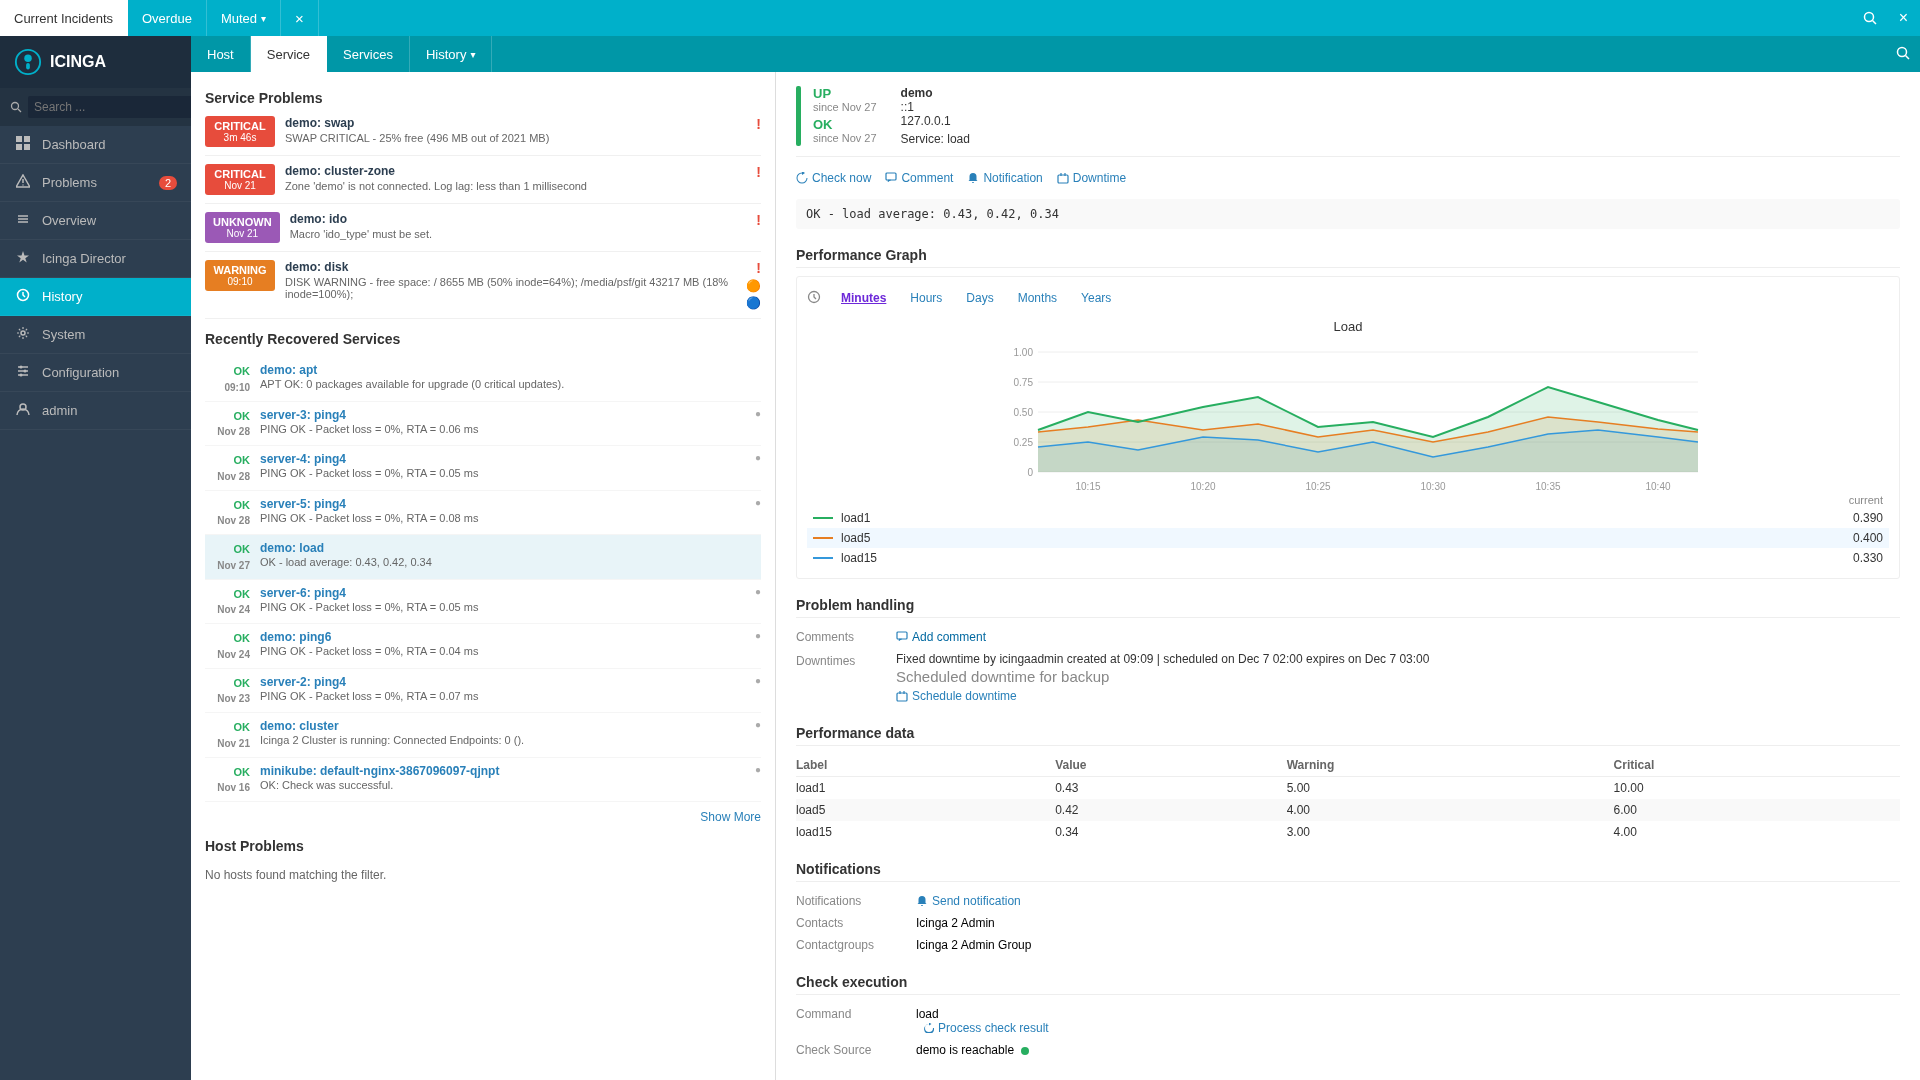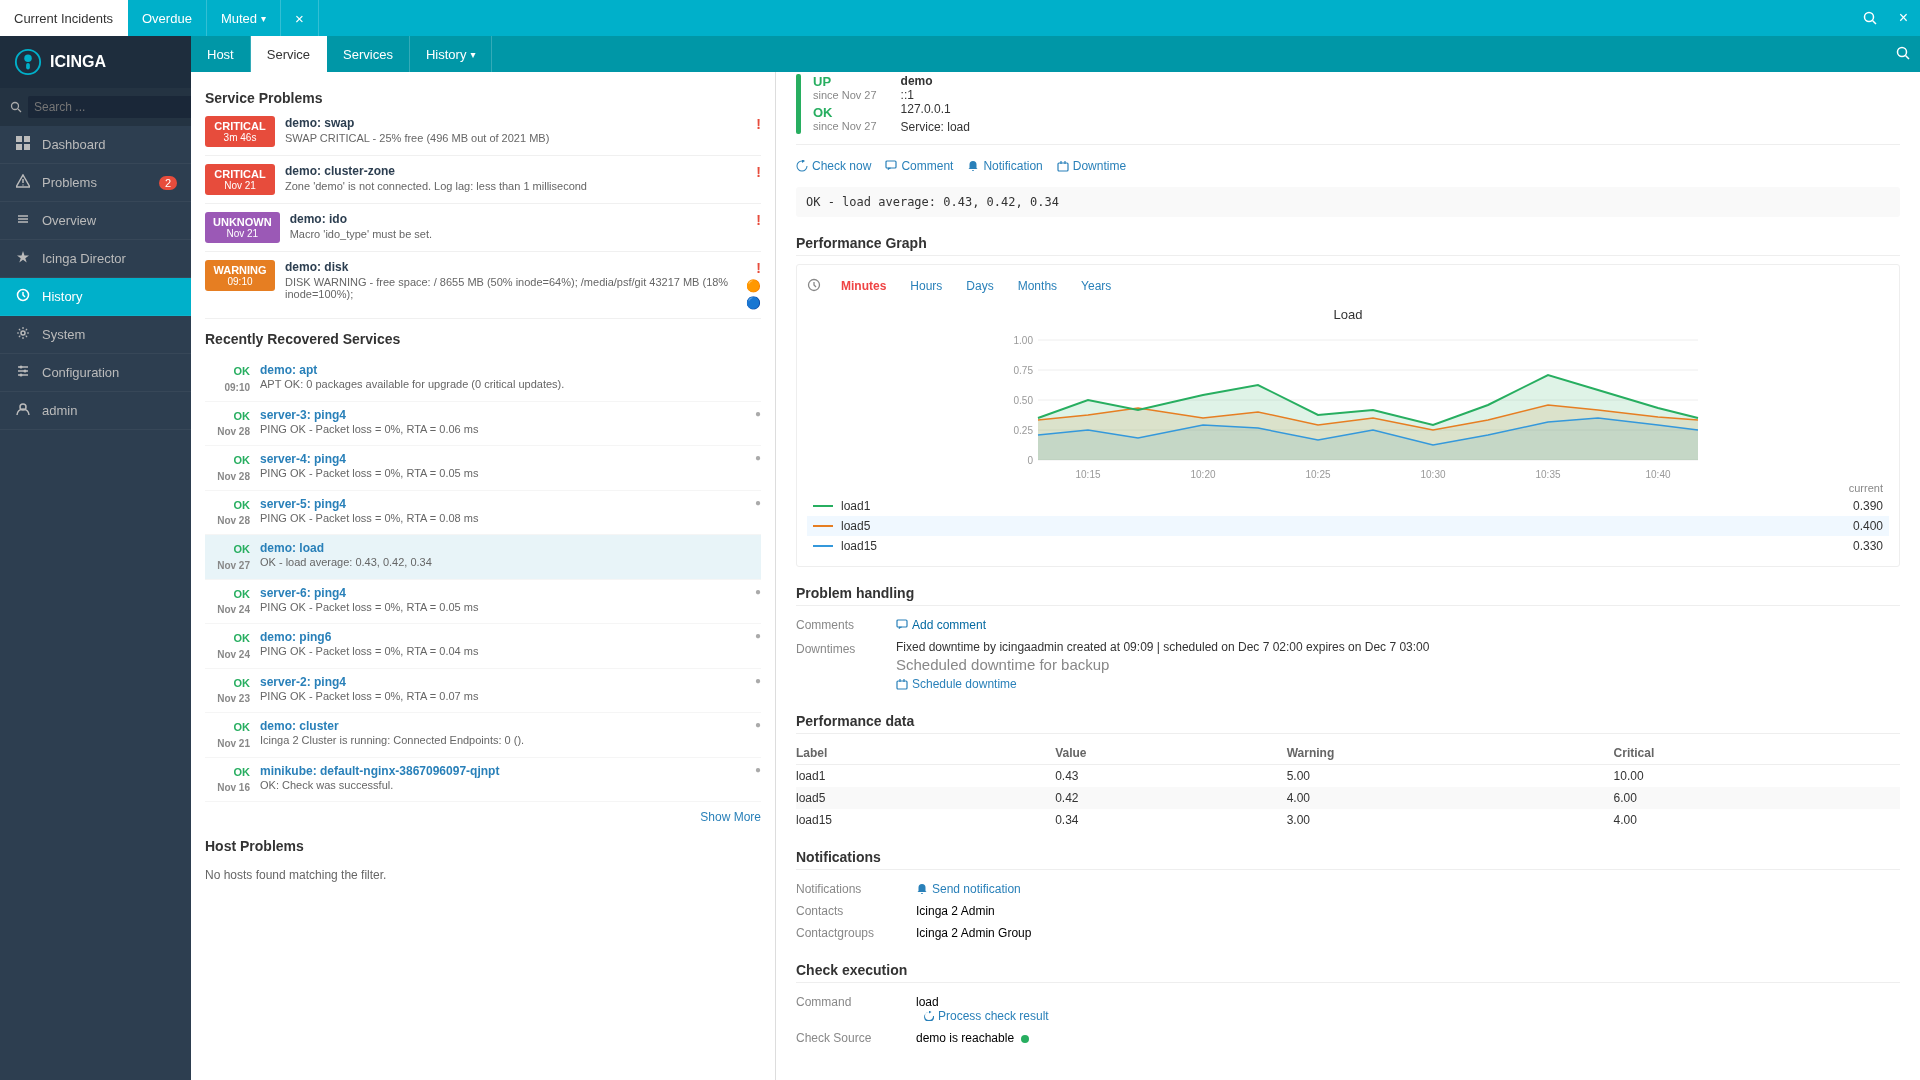--- a/index.html
+++ b/index.html
@@ -71,21 +71,21 @@
     
     .panel-section { margin-bottom: 18px; }
     .panel-section-title { font-size: 14px; font-weight: bold; color: #333; margin-bottom: 8px; border-bottom: 1px solid #eee; padding-bottom: 4px; }
 
     .plugin-output { background: #f9f9f9; padding: 8px 10px; font-family: monospace; font-size: 12px; color: #333; border-radius: 3px; }
 
     
     .perf-graph-container { border: 1px solid #eee; border-radius: 3px; padding: 10px; }
     .perf-tabs { display: flex; align-items: center; gap: 0; margin-bottom: 10px; }
     .perf-tab { padding: 4px 12px; color: #2980b9; cursor: pointer; font-size: 12px; }
-    .perf-tab.active { color: #ef4444; font-weight: bold; }
+    .perf-tab.active { color: #6d28d9; font-weight: bold; text-decoration: underline; }
     .perf-clock { color: #888; margin-right: 8px; font-size: 14px; }
     .chart-title { text-align: center; font-size: 13px; color: #333; margin-bottom: 8px; }
     .legend-row { display: flex; align-items: center; padding: 3px 6px; }
     .legend-row:nth-child(even) { background: #f9f9f9; }
     .legend-color { width: 20px; height: 2px; margin-right: 8px; }
     .legend-name { flex: 1; font-size: 12px; color: #333; }
     .legend-header { display: flex; justify-content: flex-end; font-size: 11px; color: #888; padding: 2px 6px; }
     .legend-value { font-size: 12px; color: #333; min-width: 50px; text-align: right; }
 
     
@@ -424,21 +424,21 @@
     </div>
     <span class="recovered-icon" style="color:#aaa;font-size:10px;">●</span>
   </div>
             <a class="show-more-link">Show More</a>
 </div>
           <div class="host-problems">
   <div class="section-title">Host Problems</div>
   <div class="no-results">No hosts found matching the filter.</div>
 </div>
         </div>
-        <div class="right-panel" style="flex: 1 1 0%; overflow-y: auto; background: rgb(255, 255, 255); padding: 2px 20px;">
+        <div class="right-panel" style="flex: 1 1 0%; overflow-y: auto; background: rgb(255, 255, 255); padding: 14px 20px;">
 
 <div style="display:flex;align-items:stretch;margin-bottom:14px;padding-bottom:10px;border-bottom:1px solid #eee;">
   <div style="width:5px;background:#27ae60;border-radius:2px;margin-right:12px;"></div>
   <div style="display:flex;flex-direction:column;margin-right:24px;">
     <span style="color:#27ae60;font-weight:bold;font-size:13px;">UP</span>
     <span style="color:#888;font-size:11px;">since Nov 27</span>
     <span style="color:#27ae60;font-weight:bold;font-size:13px;margin-top:4px;">OK</span>
     <span style="color:#888;font-size:11px;">since Nov 27</span>
   </div>
   <div style="font-size:12px;color:#333;">

